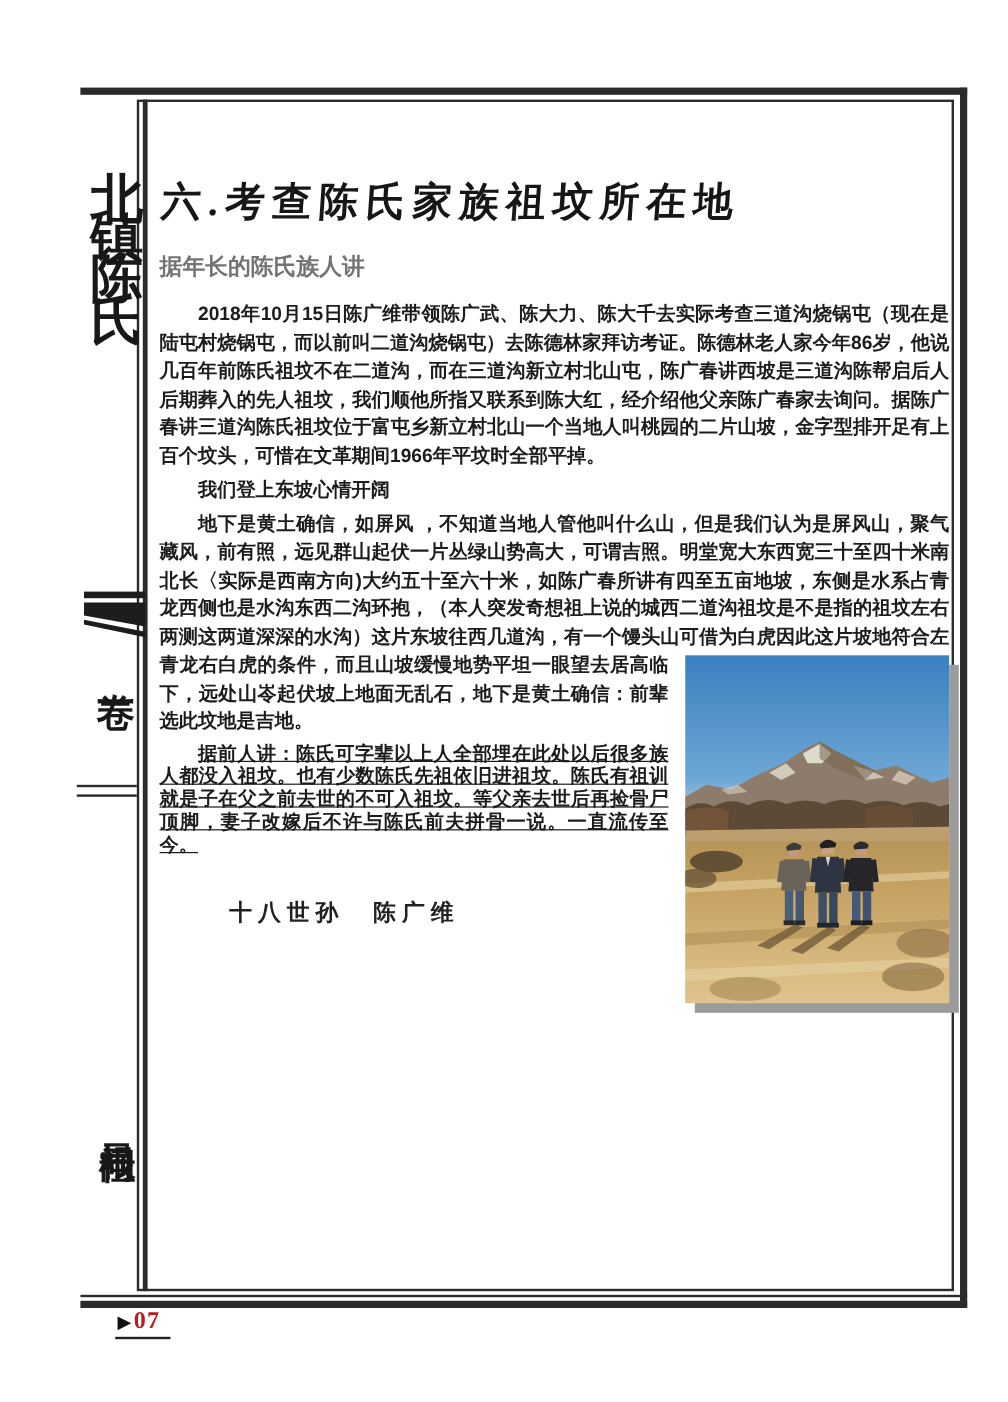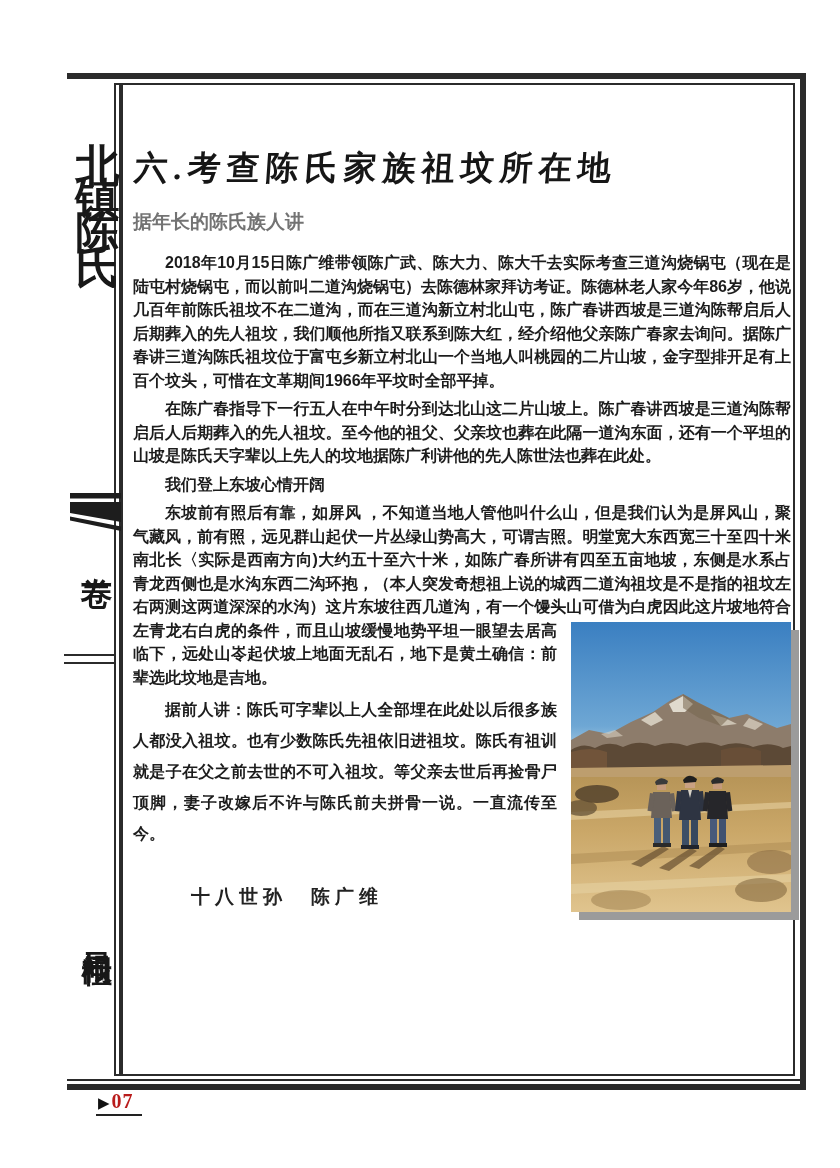--- a/index.html
+++ b/index.html
@@ -42,21 +42,21 @@
   
   .content{position:absolute;left:133px;top:84px;width:658px;}
   .art-title{
     margin-top:62px;font-family:"Liberation Serif",serif;font-weight:bold;
     font-size:33px;letter-spacing:6px;color:#161616;transform:skewX(-4deg);
     transform-origin:left bottom;
   }
   .art-subtitle{margin-top:18px;font-size:19px;font-weight:bold;color:#737373;}
   .body-text{margin-top:16px;font-size:16px;line-height:23.5px;text-align:justify;font-weight:600;}
   .body-text p{margin:0 0 5px 0;text-indent:2em;}
-  p.p-last{line-height:31px;}
+  p.p-last{line-height:19px;text-decoration:underline;}
   
   .photo-wrap{
     float:right;width:220px;height:290px;margin:3px 0 10px 14px;
     box-shadow:8px 8px 0 #9b9b9b;background:#dcd6c8;display:block;
   }
   .photo-wrap svg{display:block;}
   
   .signature{
     margin-top:36px;padding-left:58px;text-align:left;
     font-family:"Liberation Serif",serif;font-size:19px;letter-spacing:5px;
@@ -91,25 +91,24 @@
     <span class="tri">▶</span>
     <span class="num">07</span>
   </div>
 
   <div class="content">
     <div class="art-title">六.考查陈氏家族祖坟所在地</div>
     <div class="art-subtitle">据年长的陈氏族人讲</div>
 
     <div class="body-text">
       <p>2018年10月15日陈广维带领陈广武、陈大力、陈大千去实际考查三道沟烧锅屯（现在是陆屯村烧锅屯，而以前叫二道沟烧锅屯）去陈德林家拜访考证。陈德林老人家今年86岁，他说几百年前陈氏祖坟不在二道沟，而在三道沟新立村北山屯，陈广春讲西坡是三道沟陈帮启后人后期葬入的先人祖坟，我们顺他所指又联系到陈大红，经介绍他父亲陈广春家去询问。据陈广春讲三道沟陈氏祖坟位于富屯乡新立村北山一个当地人叫桃园的二片山坡，金字型排开足有上百个坟头，可惜在文革期间1966年平坟时全部平掉。</p>
-      <p>在陈广春指导下一行五人在中午时分到达北山这二片山坡上。陈广春讲西坡是三道沟陈帮启后人后期葬入的先人祖坟。至今他的祖父、父亲坟也葬在此隔一道沟东面，还有一个平坦的山坡是陈氏天字辈以上先人的坟地据陈广利讲他的先人陈世法也葬在此处。</p>
       <p>我们登上东坡心情开阔</p>
 
       <p>
-        <span>东坡前有照后有靠，如屏风 ，不知道当地人管他叫什么山，但是我们认为是屏风山，聚气藏风，前有照，远见群山起伏一片丛绿山势高大，可谓吉照。明堂宽大东西宽三十至四十米南北长〈实际是西南方向)大约五十至六十米，如陈广春所讲有四至五亩地坡，东侧是水系占青龙西侧也是水沟东西二沟环抱，（本人突发奇想祖上说的城西二道沟祖坟是不是指的祖坟左右两测这两道深深的水沟）这片东坡往西几道沟，有一个馒头山可借为白虎因此这片坡地符合</span><span class="photo-wrap" role="img" aria-label="三人站在干草山坡上合影，远处群山起伏，晴朗蓝天">
+        <span>地下是黄土确信，如屏风 ，不知道当地人管他叫什么山，但是我们认为是屏风山，聚气藏风，前有照，远见群山起伏一片丛绿山势高大，可谓吉照。明堂宽大东西宽三十至四十米南北长〈实际是西南方向)大约五十至六十米，如陈广春所讲有四至五亩地坡，东侧是水系占青龙西侧也是水沟东西二沟环抱，（本人突发奇想祖上说的城西二道沟祖坟是不是指的祖坟左右两测这两道深深的水沟）这片东坡往西几道沟，有一个馒头山可借为白虎因此这片坡地符合</span><span class="photo-wrap" role="img" aria-label="三人站在干草山坡上合影，远处群山起伏，晴朗蓝天">
           <svg width="220" height="290" viewBox="0 0 220 290">
             <defs>
               <linearGradient id="sky" x1="0" y1="0" x2="0" y2="1">
                 <stop offset="0" stop-color="#3a7fc1"></stop>
                 <stop offset="0.8" stop-color="#6ea7d4"></stop>
                 <stop offset="1" stop-color="#a9cbe2"></stop>
               </linearGradient>
               <linearGradient id="grass" x1="0" y1="0" x2="0" y2="1">
                 <stop offset="0" stop-color="#b79558"></stop>
                 <stop offset="0.4" stop-color="#caa768"></stop>

